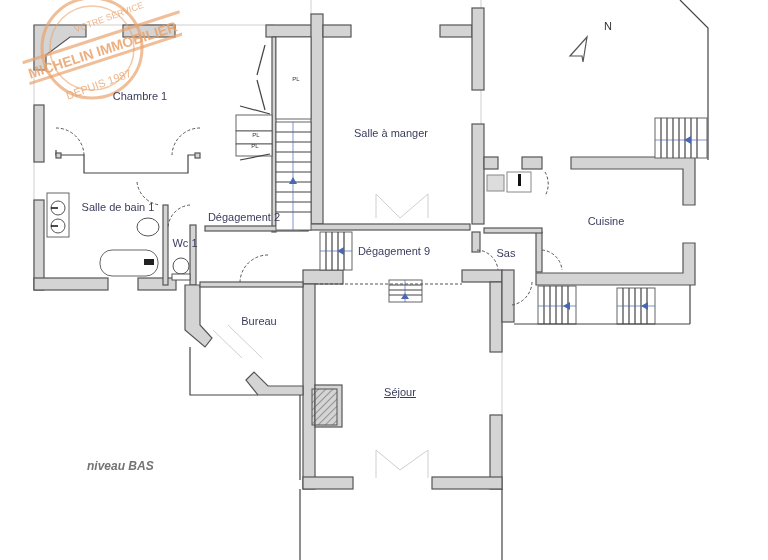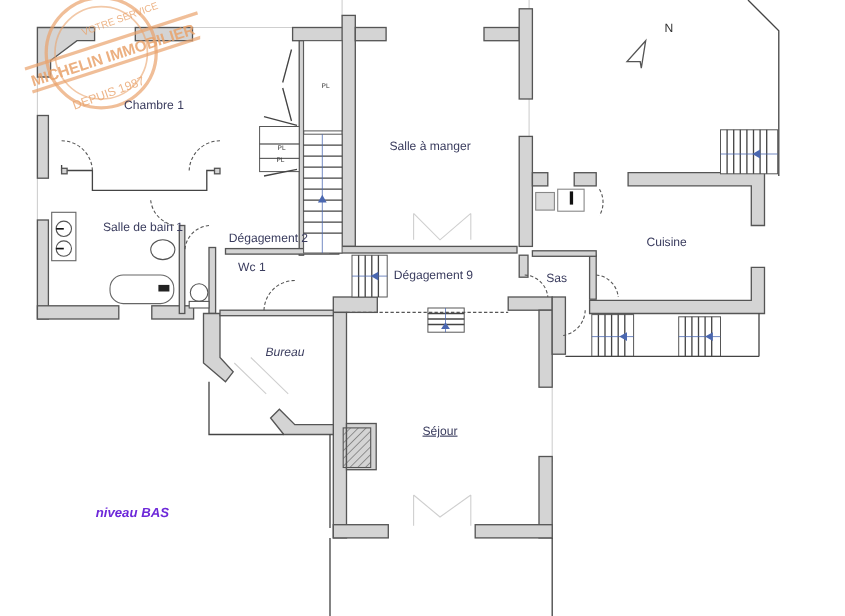--- a/index.html
+++ b/index.html
@@ -6,21 +6,21 @@
   body{width:768px;height:560px;overflow:hidden;position:relative;font-family:"Liberation Sans",sans-serif;}
   #plan{position:absolute;left:0;top:0;width:768px;height:560px;}
   .wall{fill:#d4d4d4;stroke:#555;stroke-width:1.2;}
   .line{fill:none;stroke:#444;stroke-width:1.2;}
   .thin{fill:none;stroke:#cfcfcf;stroke-width:1;}
   .dash{fill:none;stroke:#555;stroke-width:1;stroke-dasharray:3,2;}
   .stair{fill:#fff;stroke:#555;stroke-width:0.9;}
   .arrow{fill:#4a67b0;}
   .room-label{position:absolute;font-size:11px;color:#3a3c5e;white-space:nowrap;transform:translate(-50%,-50%);font-family:"Liberation Sans",sans-serif;text-align:center;}
   .small-label{position:absolute;font-size:6px;color:#333;transform:translate(-50%,-50%);font-family:"Liberation Sans",sans-serif;}
-  .level-label{position:absolute;left:87px;top:459px;font-size:12px;font-weight:bold;font-style:italic;color:#6d28d9;font-family:"Liberation Sans",sans-serif;}
+  .level-label{position:absolute;left:87px;top:459px;font-size:12px;font-weight:bold;font-style:italic;color:#737373;font-family:"Liberation Sans",sans-serif;}
   .north{position:absolute;left:604px;top:20px;font-size:11px;color:#333;font-family:"Liberation Sans",sans-serif;}
   .stamp{position:absolute;left:22px;top:0px;width:160px;height:110px;}
 </style>
 </head>
 <body>
 
 <svg id="plan" viewBox="0 0 768 560" xmlns="http://www.w3.org/2000/svg">
 
   <g>
     <line class="thin" x1="34" y1="25" x2="34" y2="290"></line>
@@ -233,27 +233,27 @@
     <rect x="0" y="36" width="165" height="3" fill="#e9a36c" opacity="0.7"></rect>
     <rect x="0" y="58" width="165" height="3" fill="#e9a36c" opacity="0.7"></rect>
     <text x="80" y="55" text-anchor="middle" font-family="Liberation Sans, sans-serif" font-size="14" font-weight="bold" fill="#e9a36c" opacity="0.85">MICHELIN IMMOBILIER</text>
   </g>
   <text x="88" y="20" text-anchor="middle" font-family="Liberation Sans, sans-serif" font-size="9" fill="#e9a36c" opacity="0.8" transform="rotate(-20 88 20)">VOTRE SERVICE</text>
   <text x="78" y="88" text-anchor="middle" font-family="Liberation Sans, sans-serif" font-size="11" fill="#e9a36c" opacity="0.8" transform="rotate(-20 78 88)">DEPUIS 1987</text>
 </svg>
 
 <div class="room-label" style="left:140px;top:96px;">Chambre 1</div>
 <div class="room-label" style="left:391px;top:93px;margin-top:40px;">Salle à manger</div>
-<div class="room-label" style="left:120px;top:207px;padding-left:20px;">Salle de bain 1</div>
+<div class="room-label" style="left:108px;top:207px;padding-left:20px;">Salle de bain 1</div>
 <div class="room-label" style="left:244px;top:217px;">Dégagement 2</div>
-<div class="room-label" style="left:185px;top:243px;margin-left:44px;">Wc 1</div>
+<div class="room-label" style="left:185px;top:243px;">Wc 1</div>
 <div class="room-label" style="left:394px;top:251px;">Dégagement 9</div>
 <div class="room-label" style="left:506px;top:253px;">Sas</div>
 <div class="room-label" style="left:606px;top:221px;">Cuisine</div>
-<div class="room-label" style="left:259px;top:321px;font-style:italic;">Bureau</div>
+<div class="room-label" style="left:259px;top:321px;">Bureau</div>
 <div class="room-label" style="left:400px;top:392px;text-decoration:underline;">Séjour</div>
 
 <div class="small-label" style="left:296px;top:79px;">PL</div>
 <div class="small-label" style="left:256px;top:135px;">PL</div>
 <div class="small-label" style="left:255px;top:146px;">PL</div>
 
 <div class="north">N</div>
 <div class="level-label">niveau BAS</div>
 
 </body></html>

